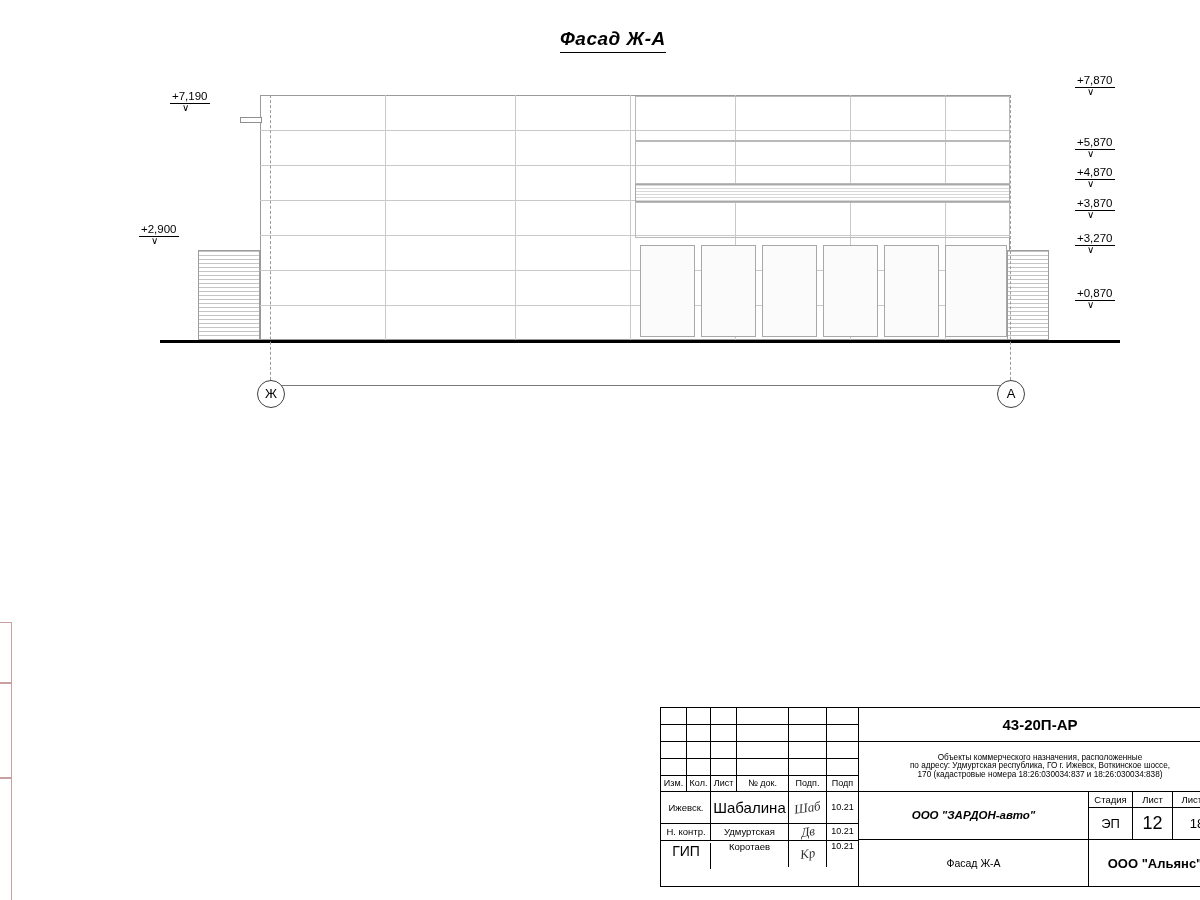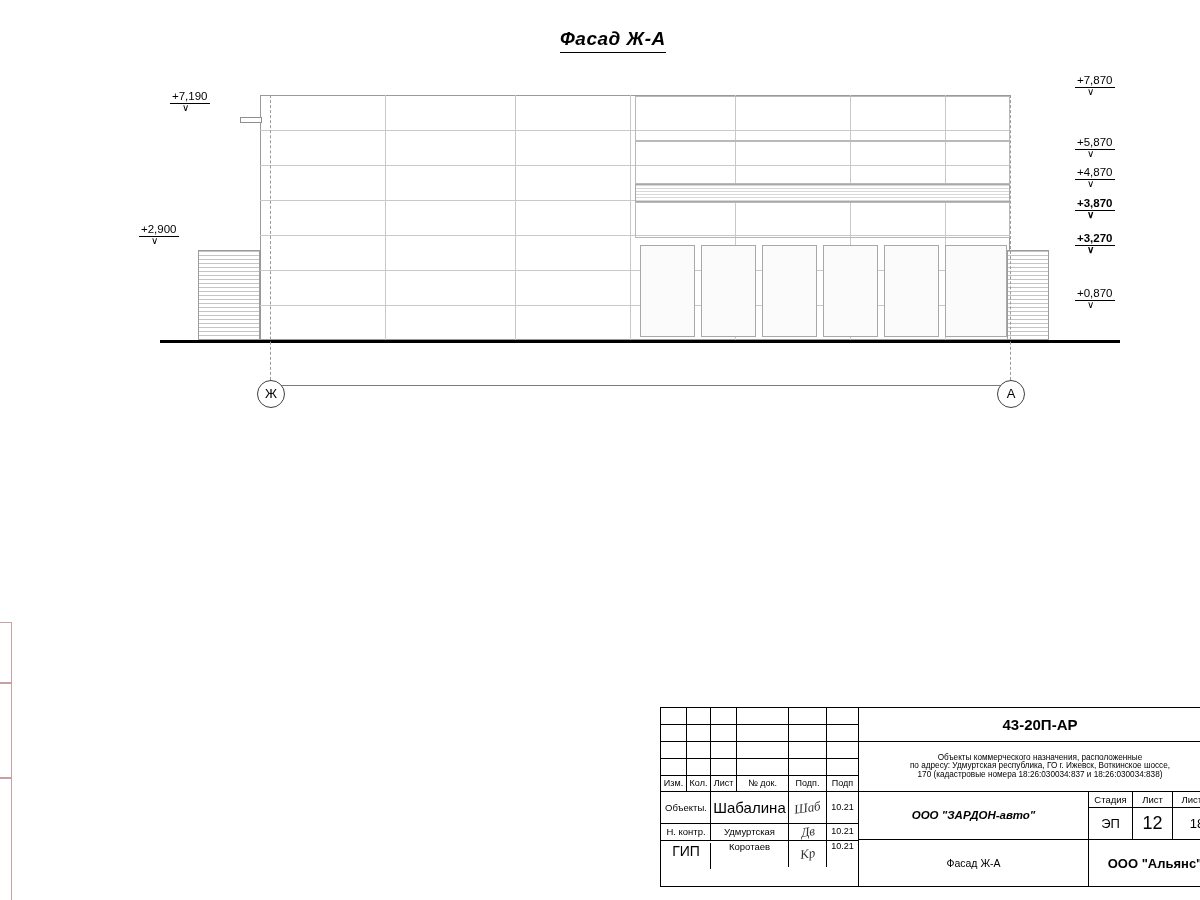--- a/index.html
+++ b/index.html
@@ -260,25 +260,25 @@
       <span class="tick">∨</span>
     </div>
     <div class="level" style="left:925px; top:76px;">
       <span class="lbl">+5,870</span>
       <span class="tick">∨</span>
     </div>
     <div class="level" style="left:925px; top:106px;">
       <span class="lbl">+4,870</span>
       <span class="tick">∨</span>
     </div>
-    <div class="level" style="left:925px; top:137px;font-weight:bold;">
+    <div class="level" style="left:925px; top:137px;">
       <span class="lbl">+3,870</span>
       <span class="tick">∨</span>
     </div>
-    <div class="level" style="left:925px; top:172px;font-weight:bold;">
+    <div class="level" style="left:925px; top:172px;">
       <span class="lbl">+3,270</span>
       <span class="tick">∨</span>
     </div>
     <div class="level" style="left:925px; top:227px;">
       <span class="lbl">+0,870</span>
       <span class="tick">∨</span>
     </div>
 
     <div class="dim-line"></div>
     <div class="dim-tick" style="left:120px;"></div>
@@ -320,21 +320,21 @@
     <div class="cell" style="left:128px;top:51px;width:38px; height:17px;"></div>
     <div class="cell" style="left:166px;top:51px;width:32px; height:17px;"></div>
 
     <div class="cell" style="left:0;   top:68px; width:26px; height:16px; font-size:9px;">Изм.</div>
     <div class="cell" style="left:26px;top:68px; width:24px; height:16px; font-size:9px;">Кол.</div>
     <div class="cell" style="left:50px;top:68px; width:26px; height:16px; font-size:9px;">Лист</div>
     <div class="cell" style="left:76px;top:68px; width:52px; height:16px; font-size:9px;">№ док.</div>
     <div class="cell" style="left:128px;top:68px;width:38px; height:16px; font-size:9px;">Подп.</div>
     <div class="cell" style="left:166px;top:68px;width:32px; height:16px; font-size:9px;">Подп</div>
 
-    <div class="cell left-al" style="left:0;   top:84px; width:50px; height:32px; font-size:9.5px; padding-left:3px;">Объекты.</div>
+    <div class="cell left-al" style="left:0;   top:84px; width:50px; height:32px; font-size:9.5px; padding-left:3px;">Ижевск.</div>
     <div class="cell" style="left:50px;top:84px; width:78px; height:32px; font-size:15px;">Шабалина</div>
     <div class="cell" style="left:128px;top:84px;width:38px; height:32px;">
         <span class="sign">Шаб</span>
       </div>
     <div class="cell" style="left:166px;top:84px;width:32px; height:32px; font-size:9px;">10.21</div>
 
     <div class="cell left-al" style="left:0;   top:116px; width:50px; height:17px; font-size:9.5px; padding-left:3px;">Н. контр.</div>
     <div class="cell" style="left:50px;top:116px; width:78px; height:17px; font-size:9.5px;">Удмуртская</div>
     <div class="cell" style="left:128px;top:116px;width:38px; height:17px;">
         <span class="sign">Дв</span>

